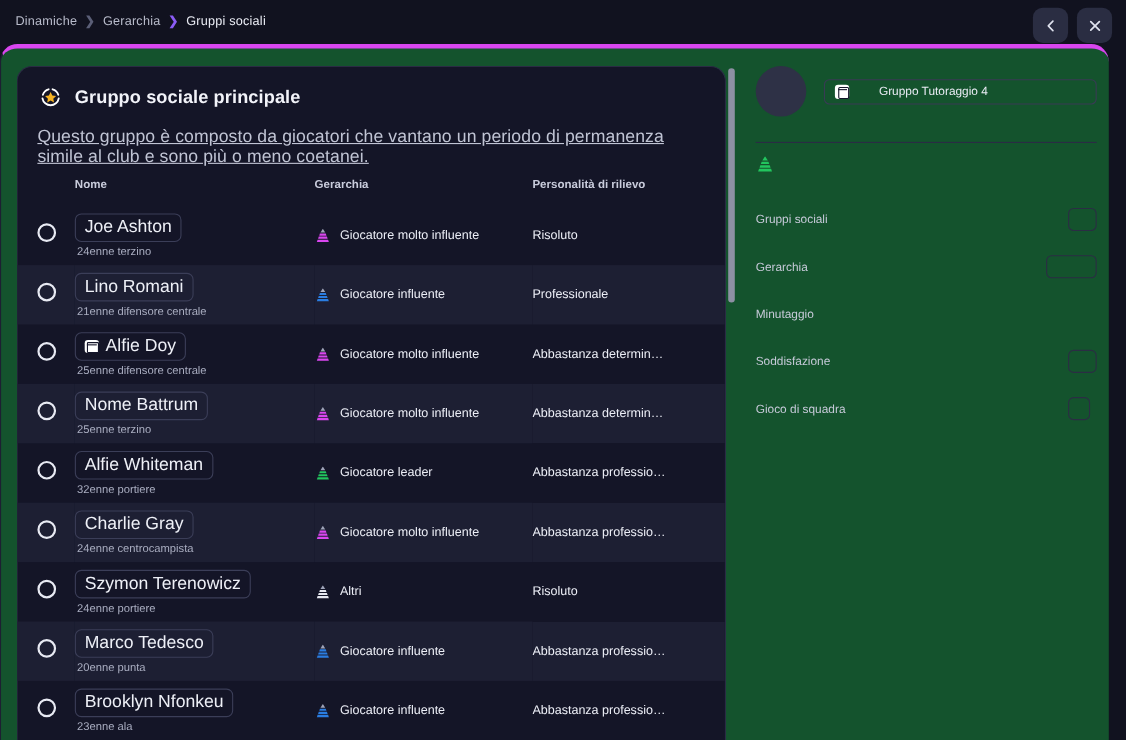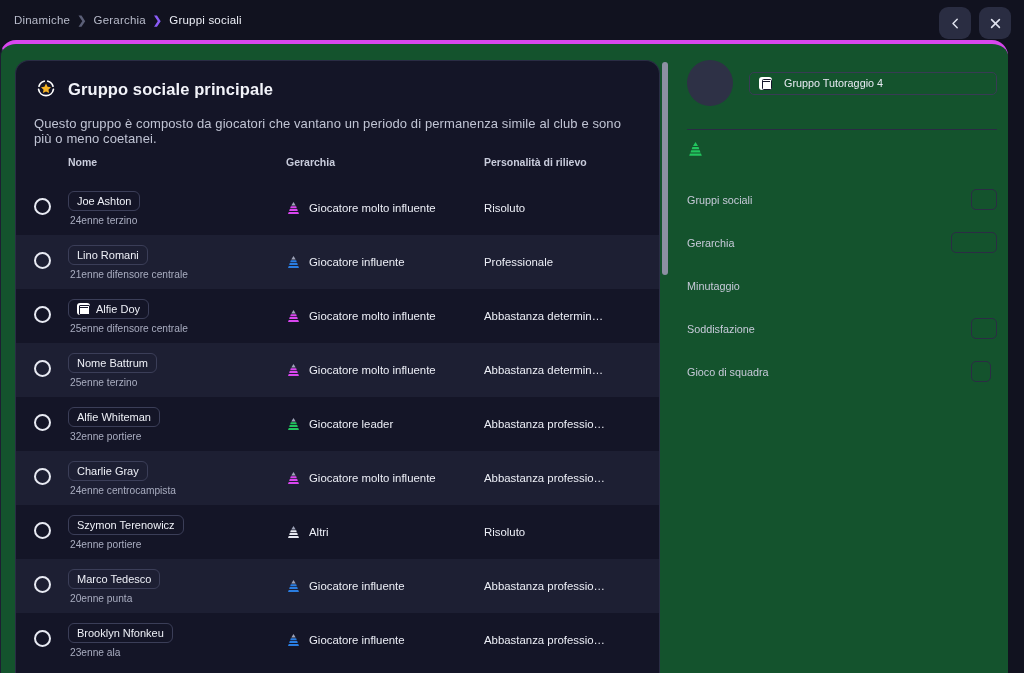--- a/index.html
+++ b/index.html
@@ -76,21 +76,21 @@
   .card-title-row {
     display: flex; align-items: center; gap: 10px;
   }
   .badge-star { width: 24px; height: 24px; flex: none; }
   .card-title {
     font-size: 16.5px; font-weight: 700; color: #f2f3f9;
     letter-spacing: .1px;
   }
   .card-desc {
     margin-top: 15px;
-    font-size: 13px; color: #c0c4d4; letter-spacing: .1px;
+    font-size: 16px; color: #c0c4d4; letter-spacing: .1px; text-decoration: underline;
   }
 
   table.players {
     width: 100%; border-collapse: collapse;
     margin-top: 10px; table-layout: fixed;
   }
   table.players th {
     text-align: left;
     font-size: 10.5px; font-weight: 700; color: #c9ccdc;
     padding: 0 0 13px 0;
@@ -110,21 +110,21 @@
   .sel-cell { text-align: left; padding-left: 18px !important; }
   .radio {
     width: 17px; height: 17px; border-radius: 50%;
     border: 2px solid #e8eaf3; display: inline-block;
   }
 
   .name-chip {
     display: inline-flex; align-items: center; gap: 6px;
     border: 1px solid #3b3e58; border-radius: 6px;
     padding: 3px 8px; background: transparent;
-    font-size: 11px; color: #eef0f7;
+    font-size: 16px; color: #eef0f7;
   }
   .chip-ico {
     width: 13px; height: 12px; border-radius: 3px;
     background: #ffffff; position: relative; flex: none;
   }
   .chip-ico::before {
     content: ""; position: absolute; left: 2px; top: 2px;
     width: 9px; height: 8px;
     border: 1.4px solid #14152a; border-radius: 1px;
   }
@@ -162,21 +162,21 @@
     position: absolute; left: 686px; top: 16px;
     width: 310px;
   }
   .side-head { display: flex; align-items: center; gap: 16px; }
   .avatar {
     width: 46px; height: 46px; border-radius: 50%;
     background: #2e3146; flex: none;
   }
   .group-chip {
     flex: 1;
-    display: flex; align-items: center; gap: 12px;
+    display: flex; align-items: center; gap: 27px;
     height: 23px;
     border: 1px solid #383b54; border-radius: 5px;
     padding: 0 9px;
     font-size: 10.8px; color: #e9ebf4;
   }
   .group-ico {
     width: 13px; height: 13px; border-radius: 3px;
     background: #ffffff; position: relative; flex: none;
   }
   .group-ico::before {

